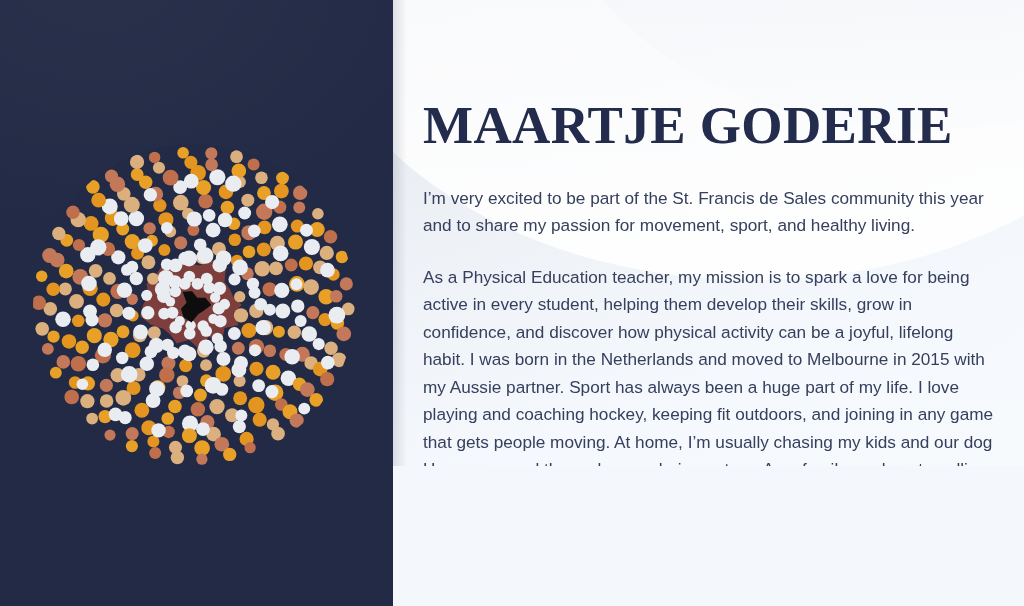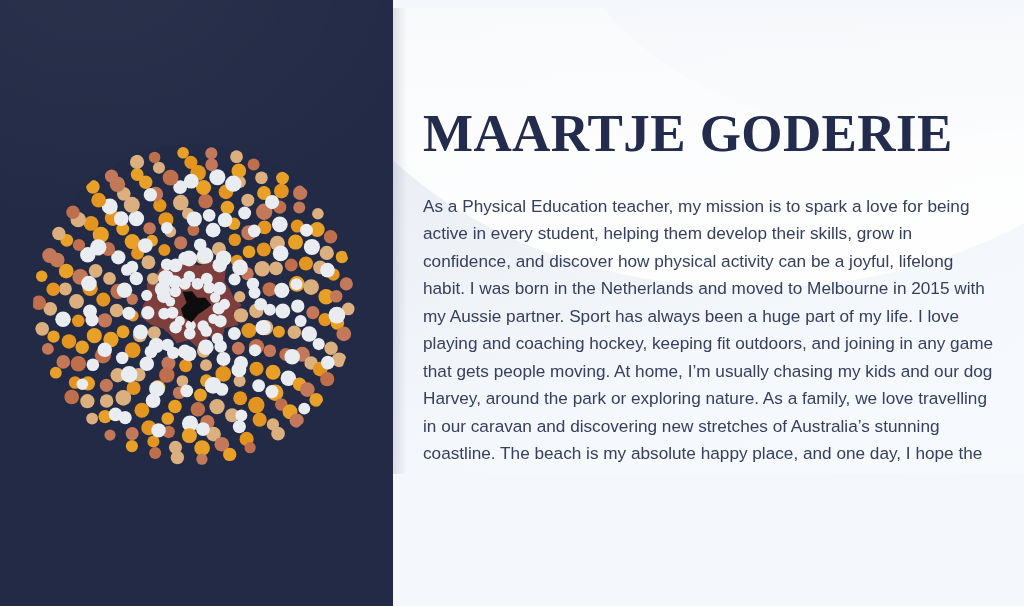--- a/index.html
+++ b/index.html
@@ -44,21 +44,21 @@
     top: 144px;
     width: 322px;
     height: 322px;
   }
   #artwork svg { display: block; width: 100%; height: 100%; }
 
   
   #right-panel {
     position: absolute;
     left: 393px;
-    top: 8px;
+    top: 0;
     width: 631px;
     height: 466px;
     background: linear-gradient(160deg, #e6eaf0 0%, #eef1f6 38%, #f5f8fc 72%, #f7fafd 100%);
     overflow: hidden;
   }
   .swoosh {
     position: absolute;
     pointer-events: none;
   }
   #swoosh-top {
@@ -488,18 +488,19 @@
 
   <div id="right-panel">
     <div class="swoosh" id="swoosh-top"></div>
     <div class="swoosh" id="swoosh-top-2"></div>
     <div class="swoosh" id="swoosh-bottom"></div>
     <div class="swoosh" id="swoosh-edge"></div>
 
     <div id="content">
       <h1 id="profile-name">MAARTJE GODERIE</h1>
       <div id="bio">
+        <p>I’m very excited to be part of the St. Francis de Sales community this year and to share my passion for movement, sport, and healthy living.</p>
         <p>As a Physical Education teacher, my mission is to spark a love for being active in every student, helping them develop their skills, grow in confidence, and discover how physical activity can be a joyful, lifelong habit. I was born in the Netherlands and moved to Melbourne in 2015 with my Aussie partner. Sport has always been a huge part of my life. I love playing and coaching hockey, keeping fit outdoors, and joining in any game that gets people moving. At home, I’m usually chasing my kids and our dog Harvey, around the park or exploring nature. As a family, we love travelling in our caravan and discovering new stretches of Australia’s stunning coastline. The beach is my absolute happy place, and one day, I hope the sound of the waves will be right outside my door!</p>
       </div>
     </div>
   </div>
 
 </div>
 
 </body></html>

